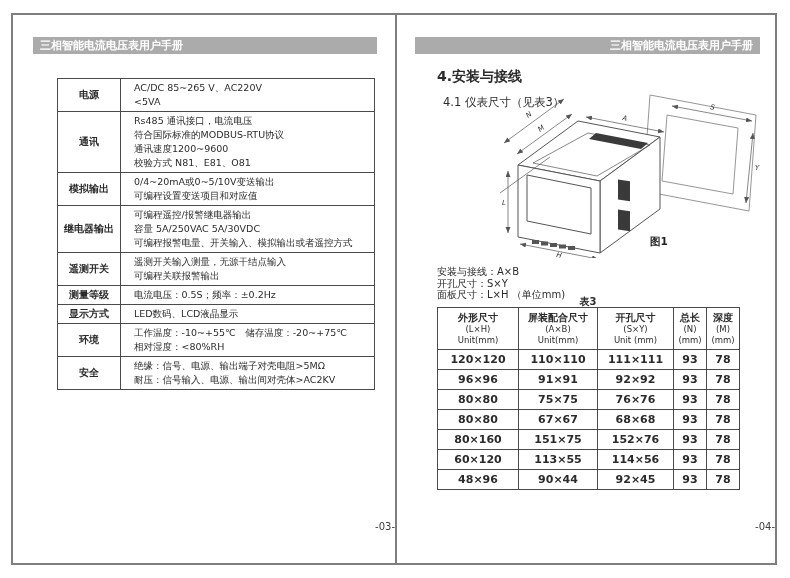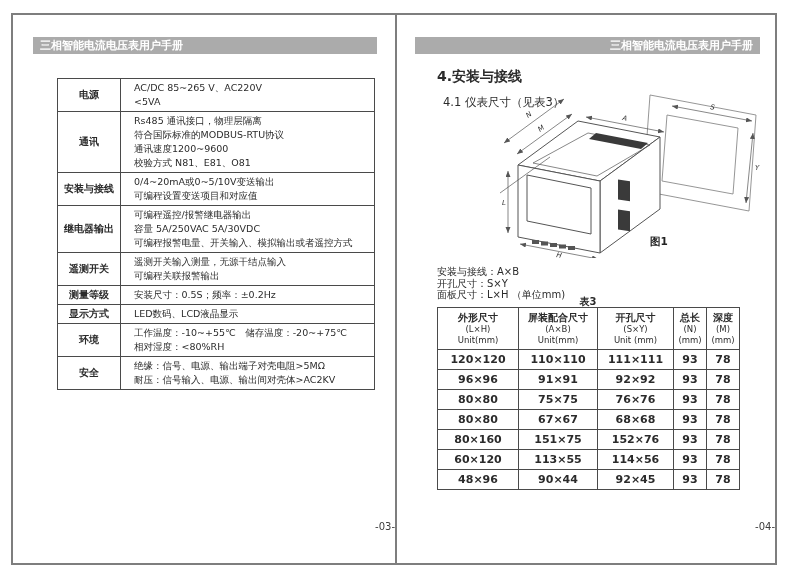--- a/index.html
+++ b/index.html
@@ -57,28 +57,28 @@
         <tr>
           <th>电源</th>
           <td>
             <div>AC/DC 85~265 V、AC220V</div>
             <div>&lt;5VA</div>
           </td>
         </tr>
         <tr>
           <th>通讯</th>
           <td>
-            <div>Rs485 通讯接口，物理层隔离</div>
+            <div>Rs485 通讯接口，电流电压</div>
             <div>符合国际标准的MODBUS-RTU协议</div>
             <div>通讯速度1200~9600</div>
             <div>校验方式 N81、E81、O81</div>
           </td>
         </tr>
         <tr>
-          <th>安装与接线</th>
+          <th>模拟输出</th>
           <td>
             <div>0/4~20mA或0~5/10V变送输出</div>
             <div>可编程设置变送项目和对应值</div>
           </td>
         </tr>
         <tr>
           <th>继电器输出</th>
           <td>
             <div>可编程遥控/报警继电器输出</div>
             <div>容量 5A/250VAC 5A/30VDC</div>
@@ -88,21 +88,21 @@
         <tr>
           <th>遥测开关</th>
           <td>
             <div>遥测开关输入测量，无源干结点输入</div>
             <div>可编程关联报警输出</div>
           </td>
         </tr>
         <tr>
           <th>测量等级</th>
           <td>
-            <div>安装尺寸：0.5S；频率：±0.2Hz</div>
+            <div>电流电压：0.5S；频率：±0.2Hz</div>
           </td>
         </tr>
         <tr>
           <th>显示方式</th>
           <td>
             <div>LED数码、LCD液晶显示</div>
           </td>
         </tr>
         <tr>
           <th>环境</th>

